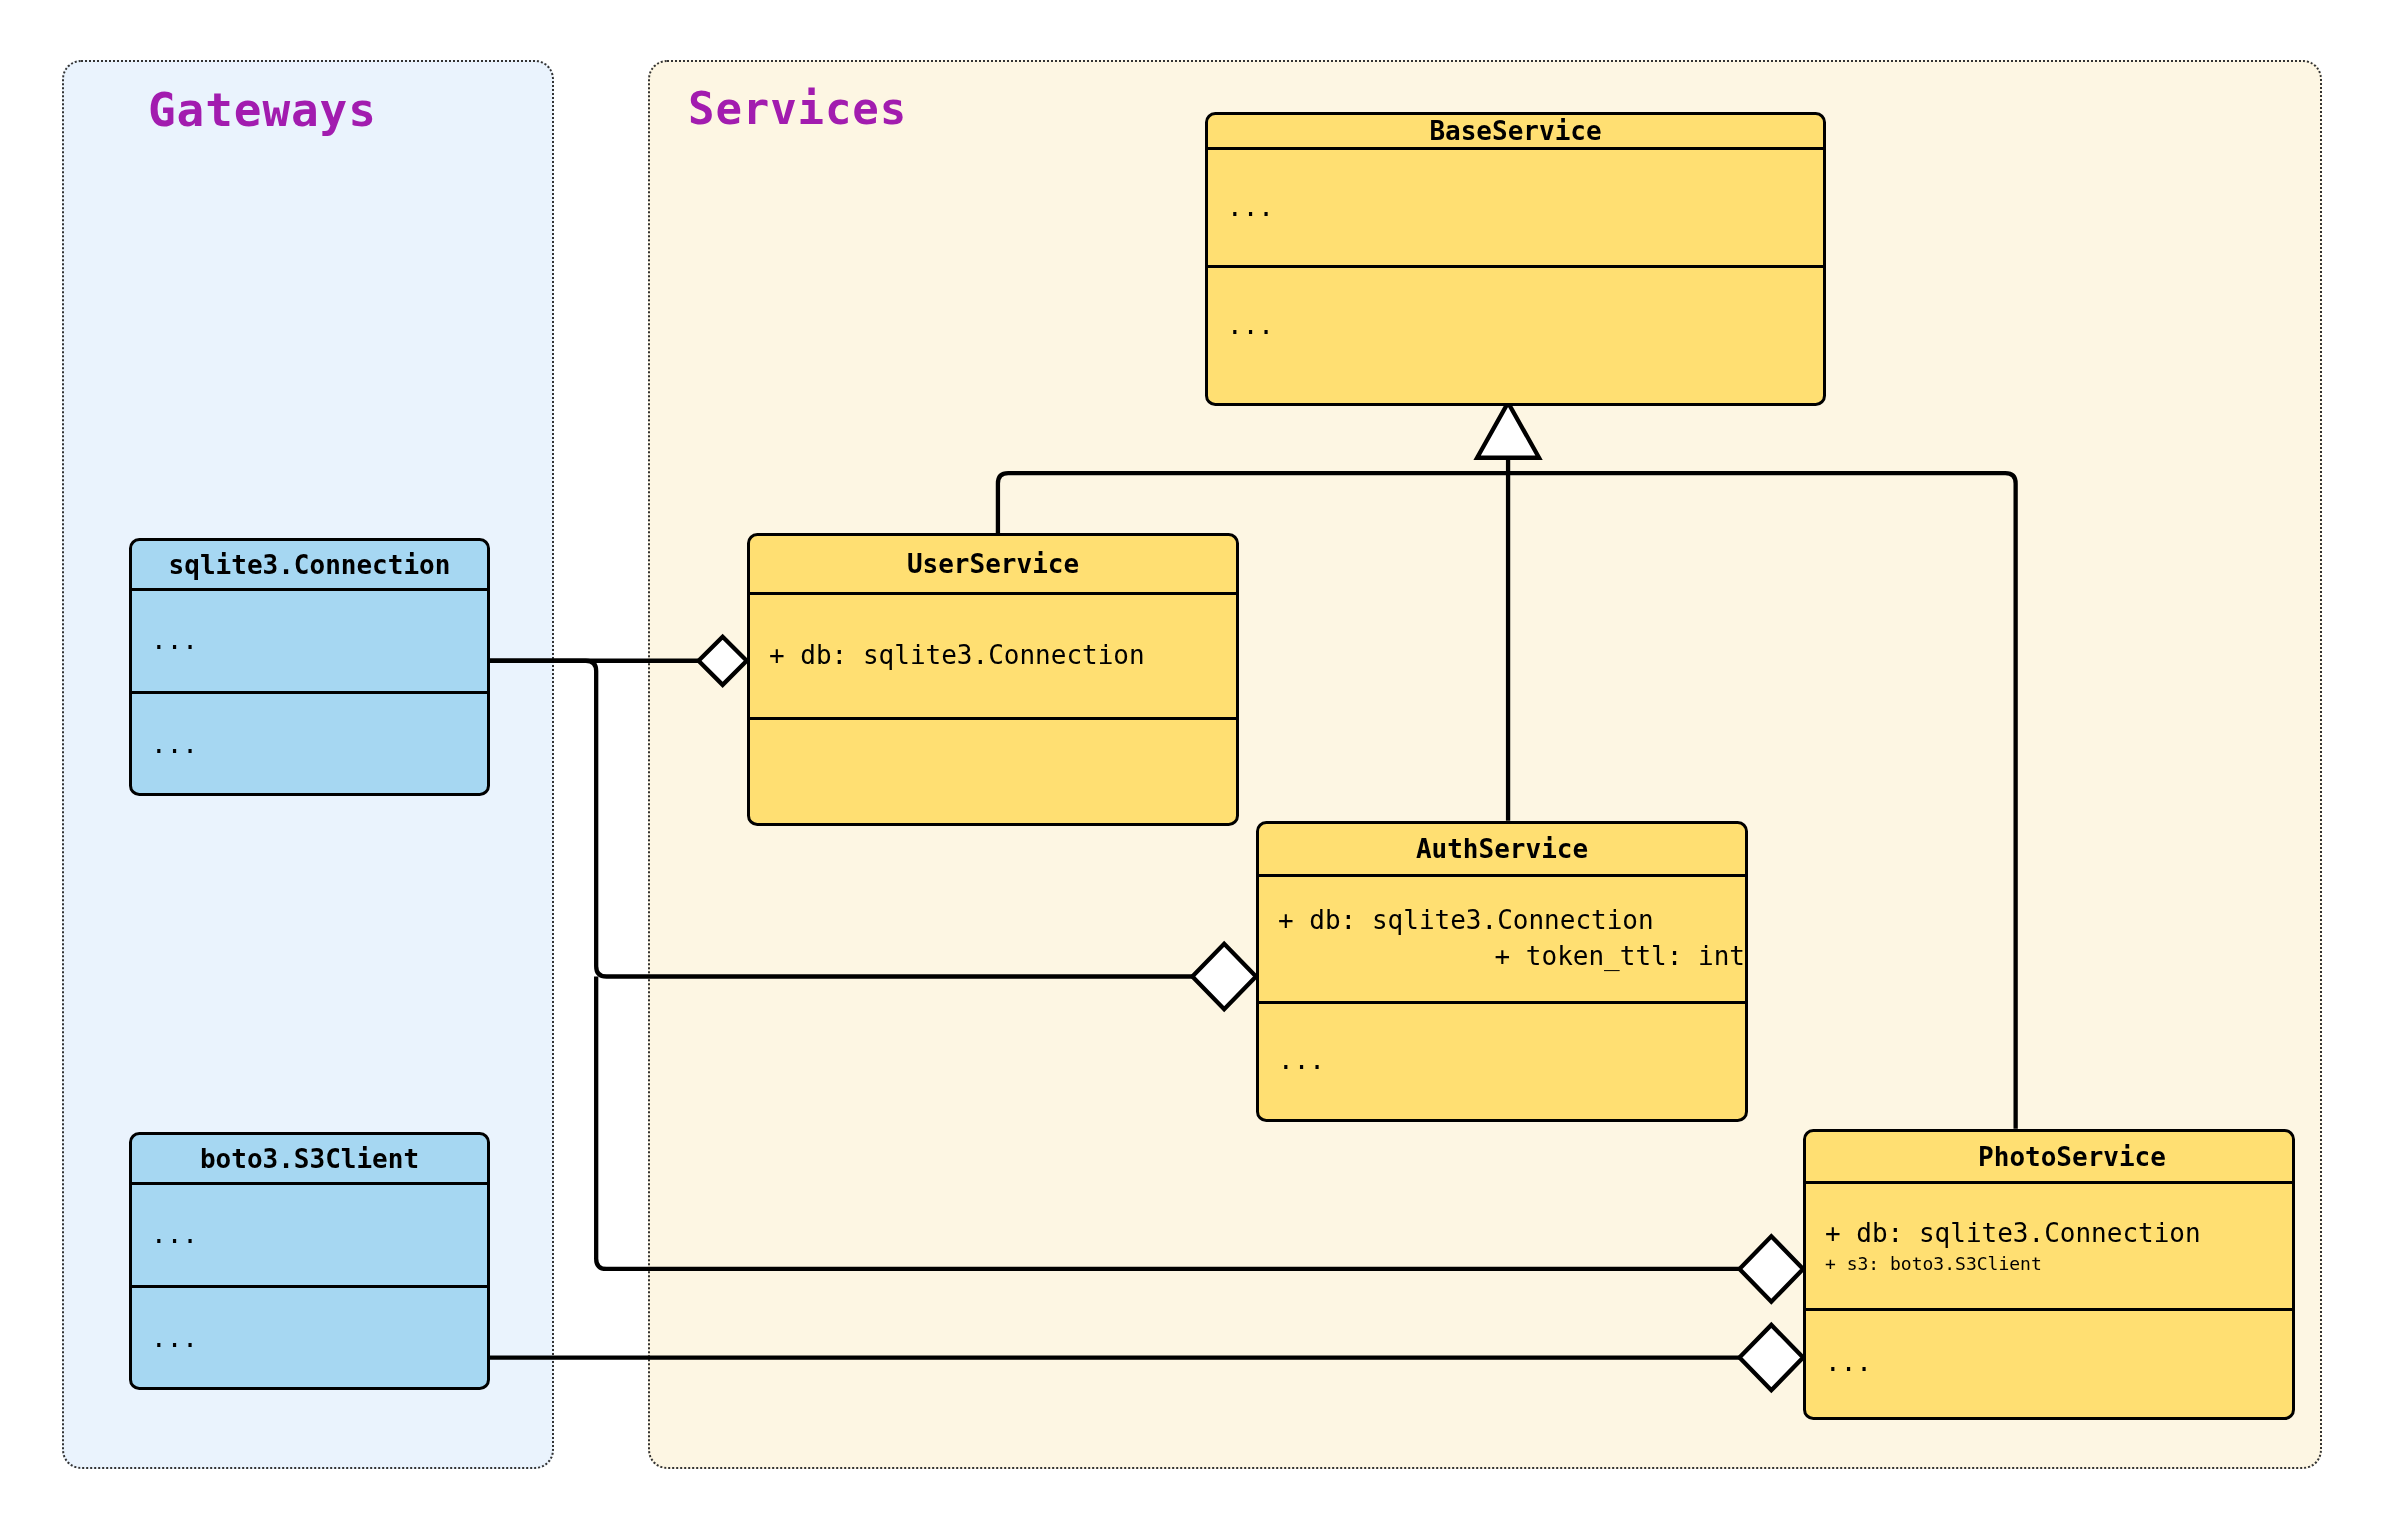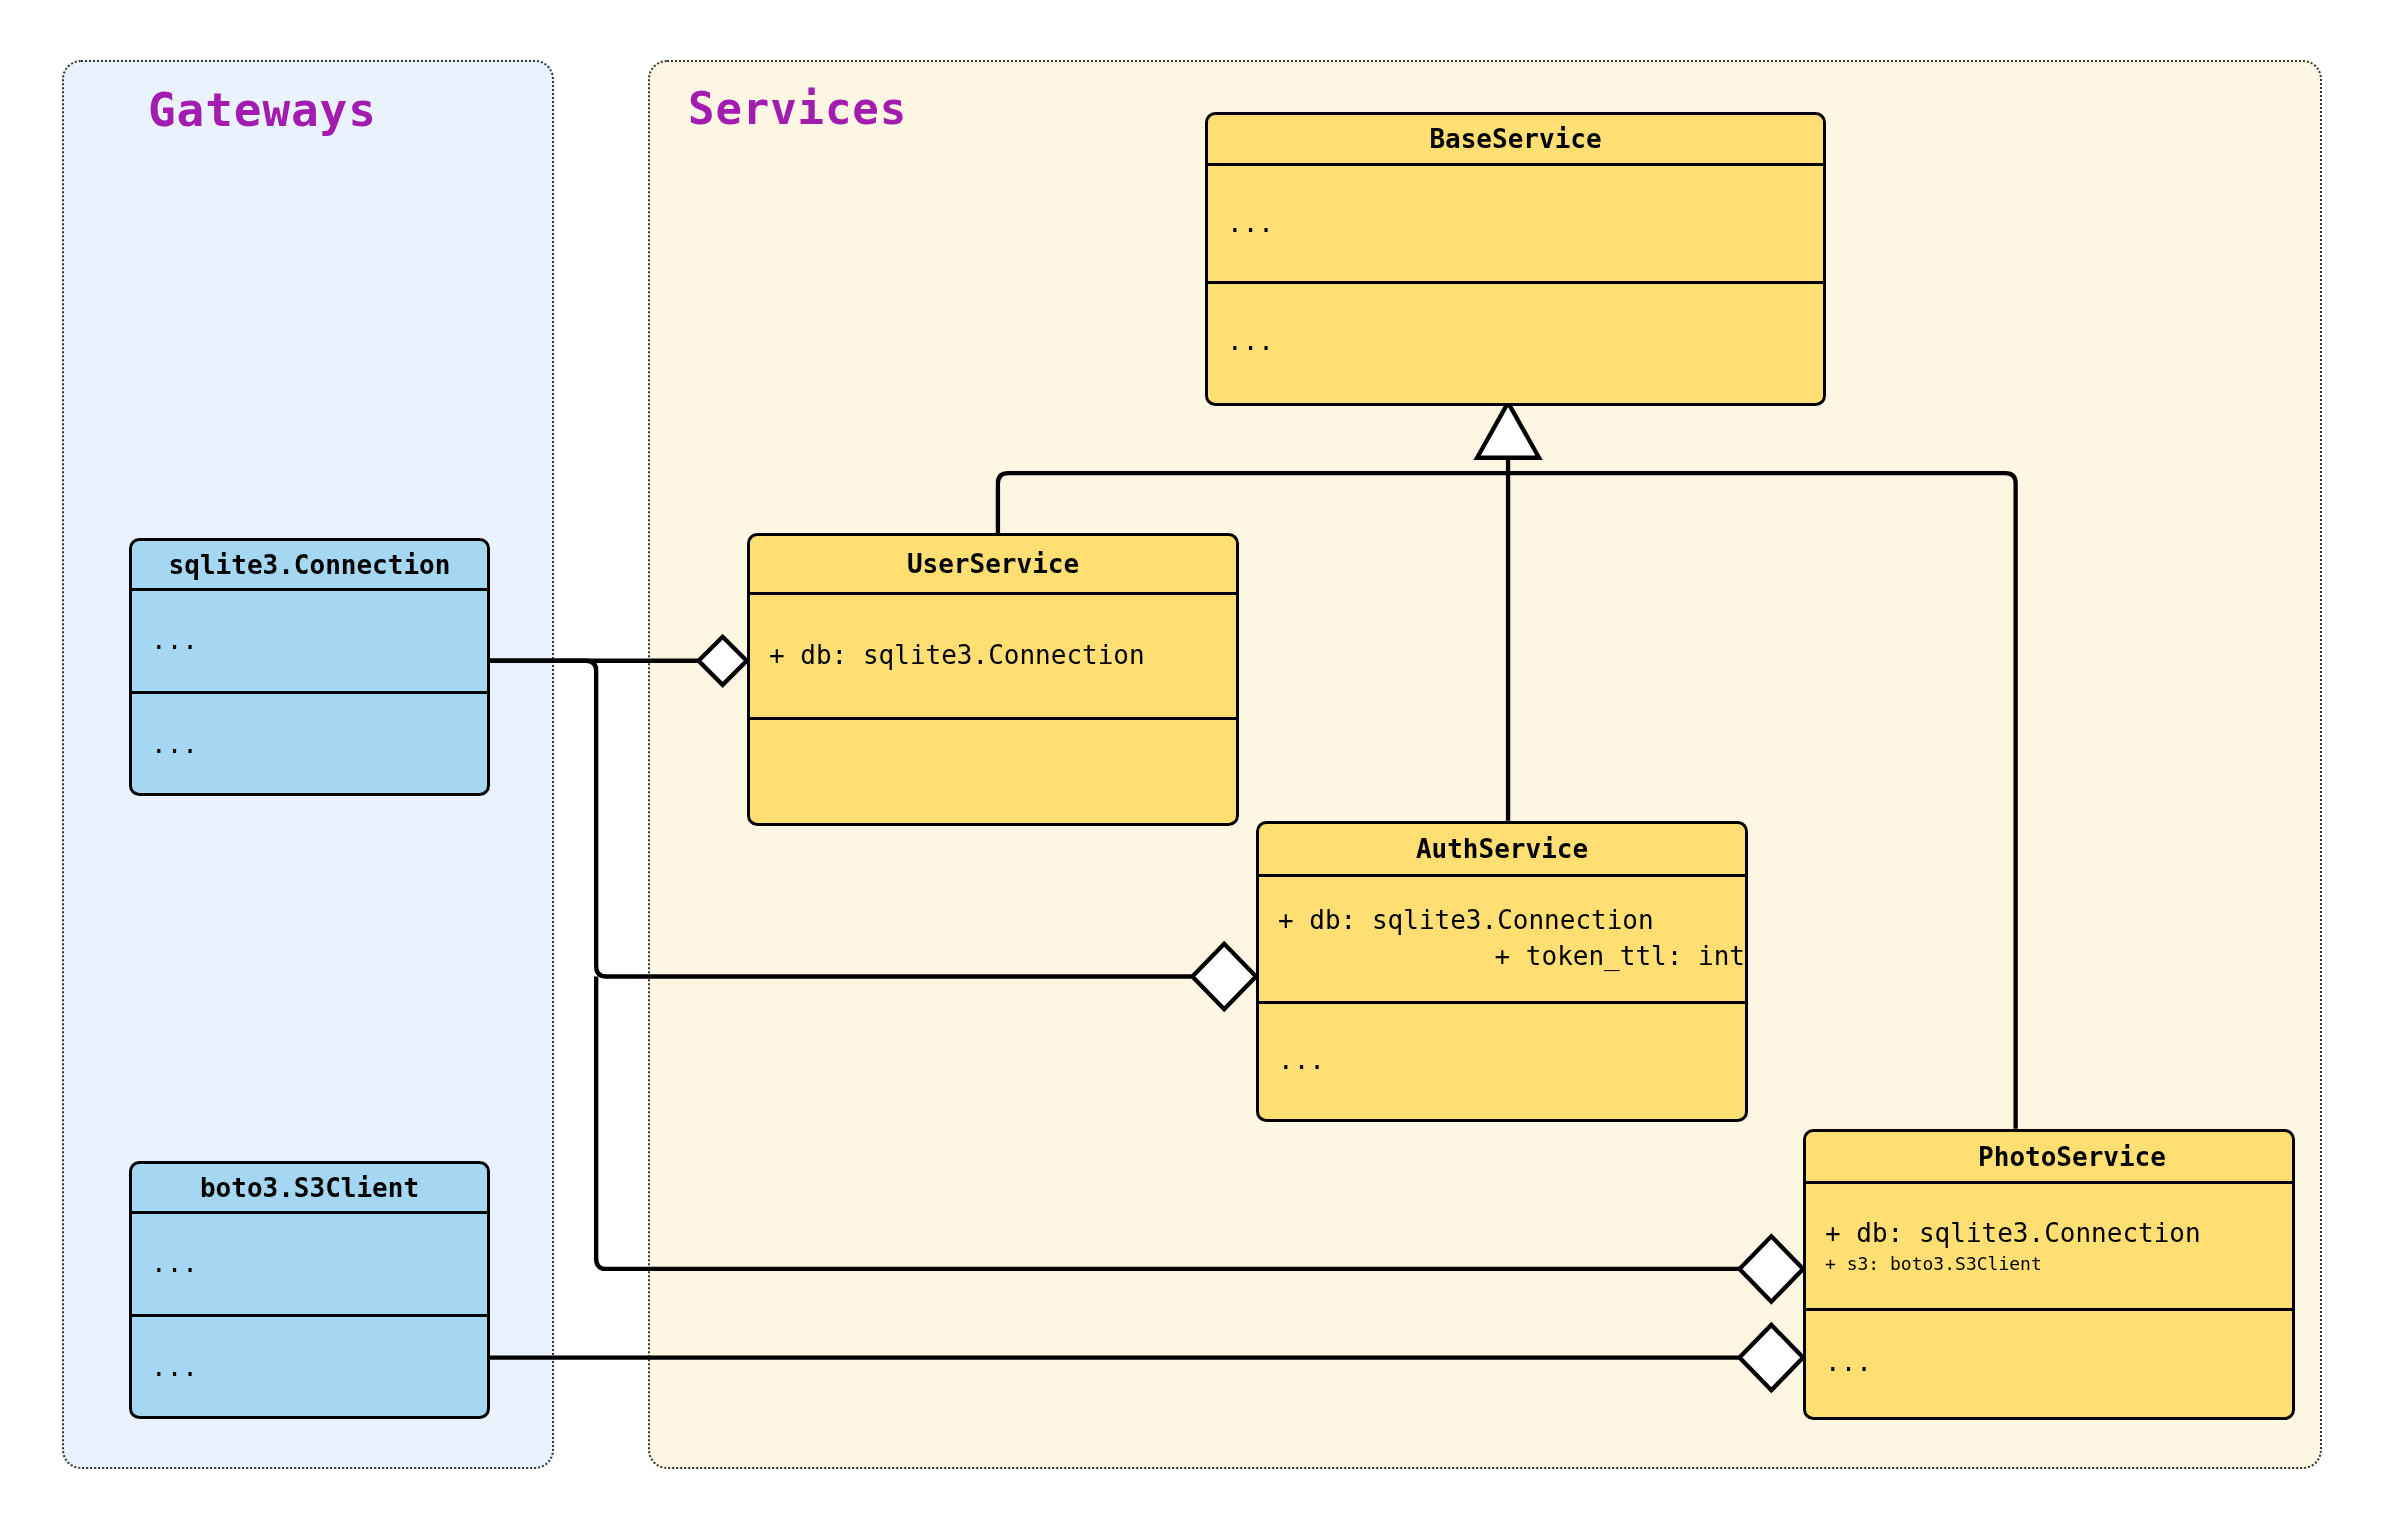--- a/index.html
+++ b/index.html
@@ -121,36 +121,36 @@
           <span class="ln" style="font-size:26px;">...</span>
         </span>
     </div>
     <div class="row methods" style="height:102px;">
       <span class="lines">
           <span class="ln" style="font-size:26px;">...</span>
         </span>
     </div>
   </div>
 
-  <div class="uml blue" style="left:129px; top:1161px; width:361px; height:258px;">
+  <div class="uml blue" style="left:129px; top:1132px; width:361px; height:258px;">
     <div class="row title" style="height:50px; font-size:26px;">boto3.S3Client</div>
     <div class="row attrs" style="height:103px;">
       <span class="lines">
           <span class="ln" style="font-size:26px;">...</span>
         </span>
     </div>
     <div class="row methods" style="height:102px;">
       <span class="lines">
           <span class="ln" style="font-size:26px;">...</span>
         </span>
     </div>
   </div>
 
   <div class="uml yellow" style="left:1205px; top:112px; width:621px; height:294px;">
-    <div class="row title" style="height:51px; font-size:26px;">BaseService</div>
+    <div class="row title" style="height:35px; font-size:26px;">BaseService</div>
     <div class="row attrs" style="height:118px;">
       <span class="lines">
           <span class="ln" style="font-size:26px;">...</span>
         </span>
     </div>
     <div class="row methods" style="height:116px;">
       <span class="lines">
           <span class="ln" style="font-size:26px;">...</span>
         </span>
     </div>

